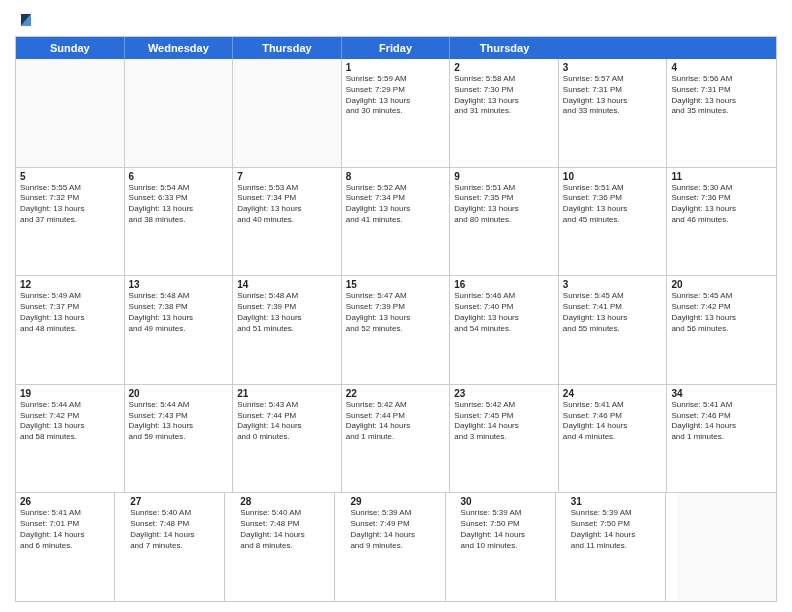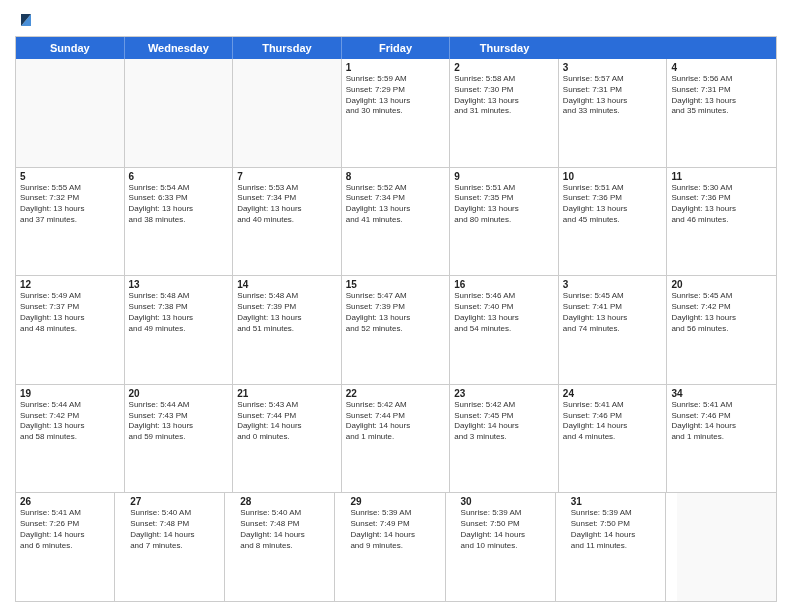--- a/index.html
+++ b/index.html
@@ -255,21 +255,21 @@
             <span class="cell-line">Sunrise: 5:46 AM</span>
             <span class="cell-line">Sunset: 7:40 PM</span>
             <span class="cell-line">Daylight: 13 hours</span>
             <span class="cell-line">and 54 minutes.</span>
           </div>
           <div class="cal-cell">
             <span class="day-num">3</span>
             <span class="cell-line">Sunrise: 5:45 AM</span>
             <span class="cell-line">Sunset: 7:41 PM</span>
             <span class="cell-line">Daylight: 13 hours</span>
-            <span class="cell-line">and 74 minutes.</span>
+            <span class="cell-line">and 55 minutes.</span>
           </div>
           <div class="cal-cell">
             <span class="day-num">20</span>
             <span class="cell-line">Sunrise: 5:45 AM</span>
             <span class="cell-line">Sunset: 7:42 PM</span>
             <span class="cell-line">Daylight: 13 hours</span>
             <span class="cell-line">and 56 minutes.</span>
           </div>
         </div>
         <div class="cal-week">
@@ -320,21 +320,21 @@
             <span class="cell-line">Sunrise: 5:41 AM</span>
             <span class="cell-line">Sunset: 7:46 PM</span>
             <span class="cell-line">Daylight: 14 hours</span>
             <span class="cell-line">and 1 minutes.</span>
           </div>
         </div>
         <div class="cal-week">
           <div class="cal-cell">
             <span class="day-num">26</span>
             <span class="cell-line">Sunrise: 5:41 AM</span>
-            <span class="cell-line">Sunset: 7:26 PM</span>
+            <span class="cell-line">Sunset: 7:01 PM</span>
             <span class="cell-line">Daylight: 14 hours</span>
             <span class="cell-line">and 6 minutes.</span>
           </div>
           <div class="cal-cell">
             <span class="day-num">27</span>
             <span class="cell-line">Sunrise: 5:40 AM</span>
             <span class="cell-line">Sunset: 7:48 PM</span>
             <span class="cell-line">Daylight: 14 hours</span>
             <span class="cell-line">and 7 minutes.</span>
           </div>

